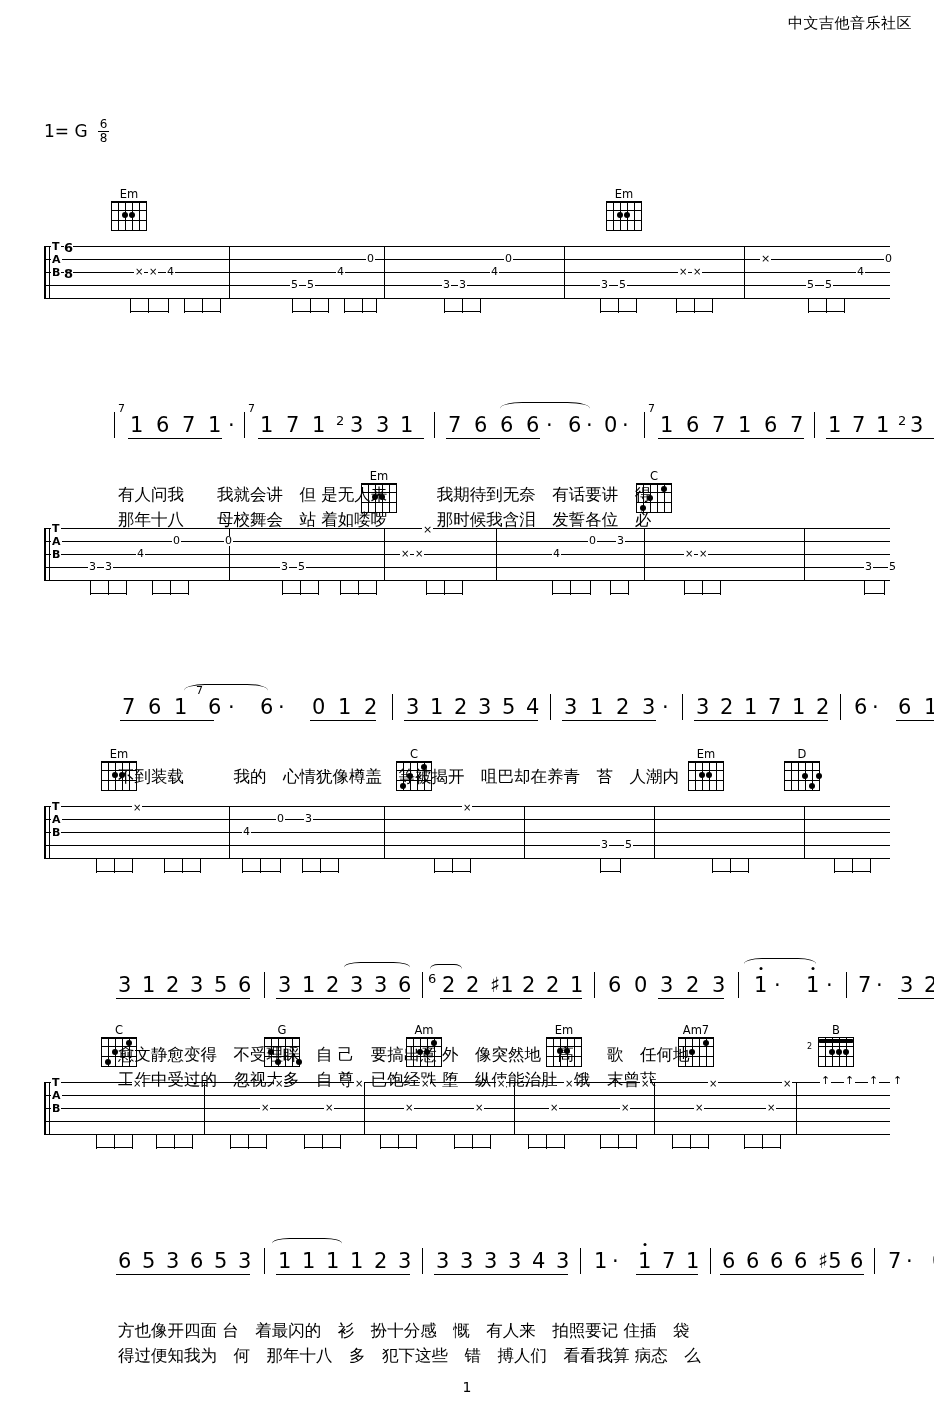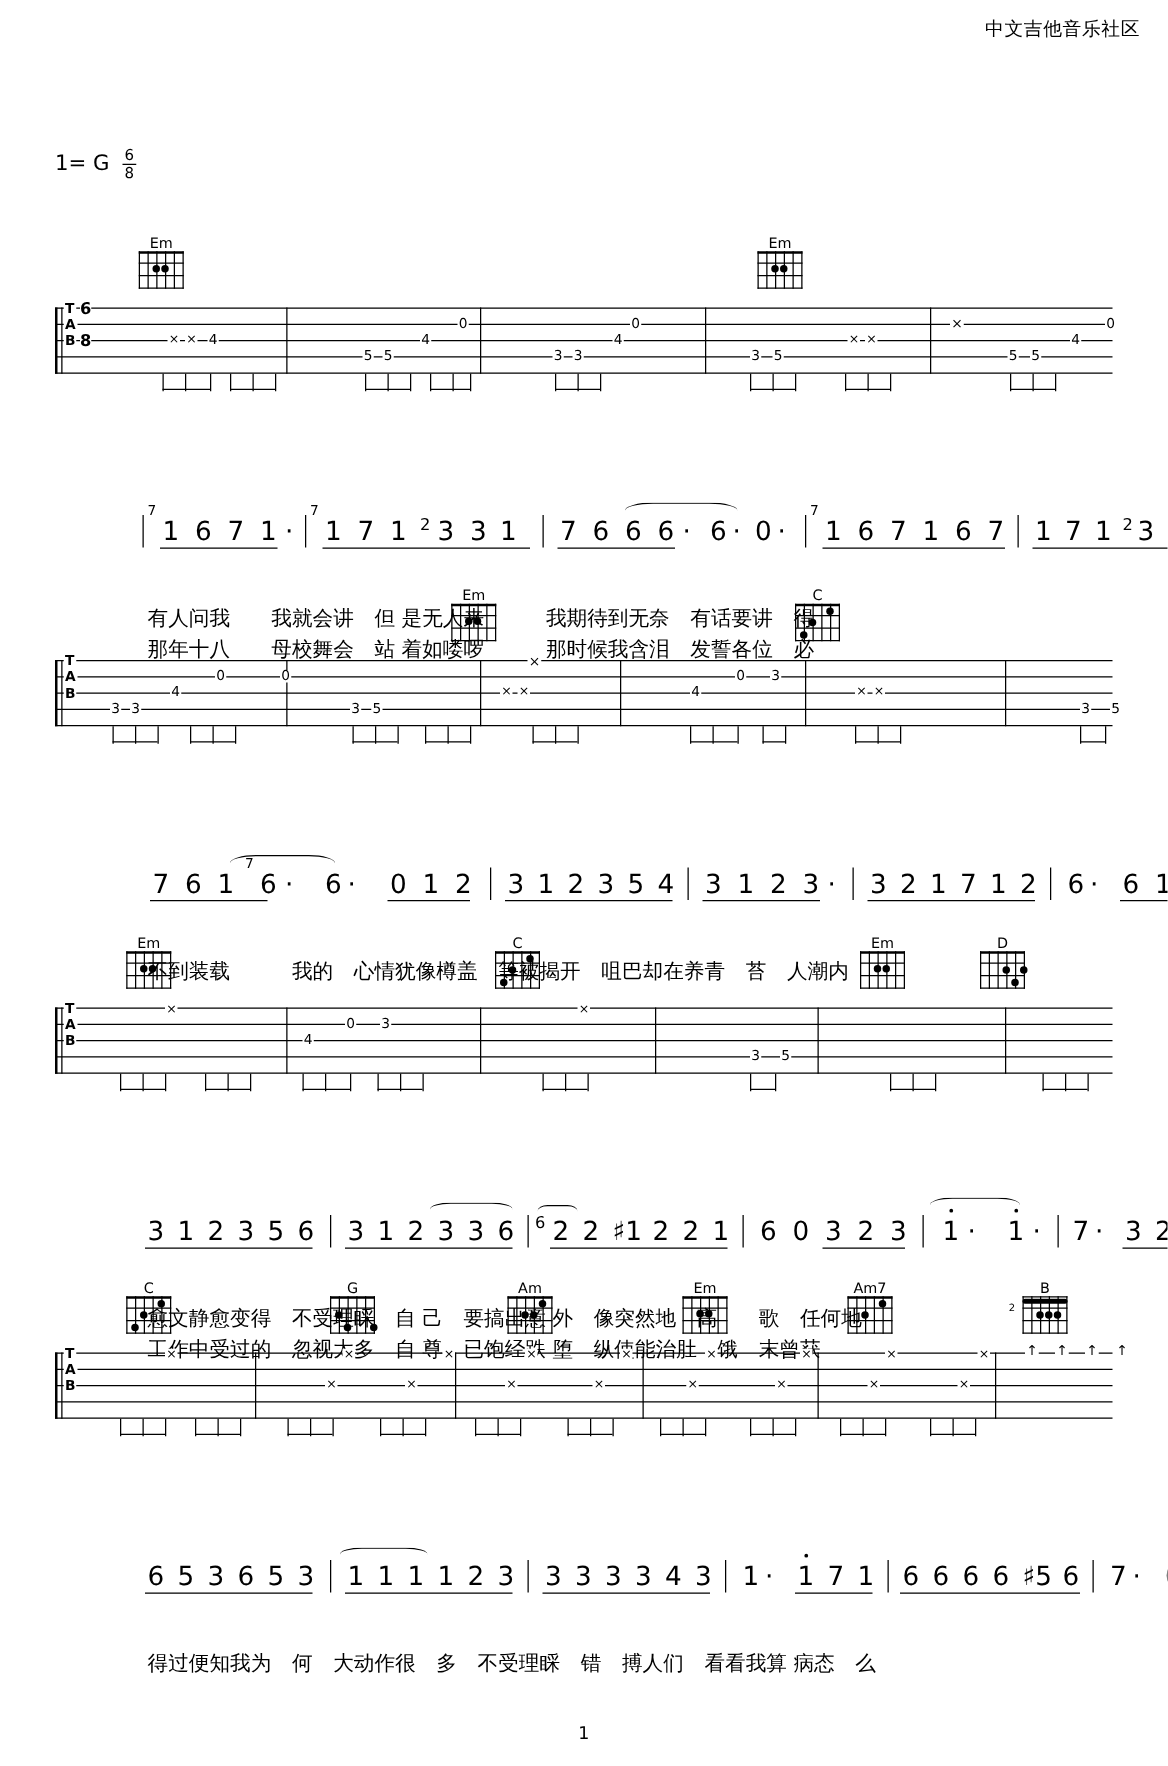--- a/index.html
+++ b/index.html
@@ -930,19 +930,22 @@
         <span class="jpbar" style="left:830px"></span>
         <span class="jp" style="left:844px">7</span>
         <span class="dotafter" style="left:862px">·</span>
         <span class="jp" style="left:888px">0</span>
 
       </div>
     </div>
 
     <div class="lyrics" style="margin-top:196px">
       <div class="lrow">
-        <span class="ly" style="left:74px">得过便知我为　何　大动作很　多　不受理睬　错　搏人们　看看我算 病态　么</span>
+        <span class="ly" style="left:74px">方也像开四面 台　着最闪的　衫　扮十分感　慨　有人来　拍照要记 住插　袋</span>
+      </div>
+      <div class="lrow">
+        <span class="ly" style="left:74px">得过便知我为　何　那年十八　多　犯下这些　错　搏人们　看看我算 病态　么</span>
       </div>
     </div>
   </div>
 
   <div class="pagenum">1</div>
 </div>
 
 </body></html>

